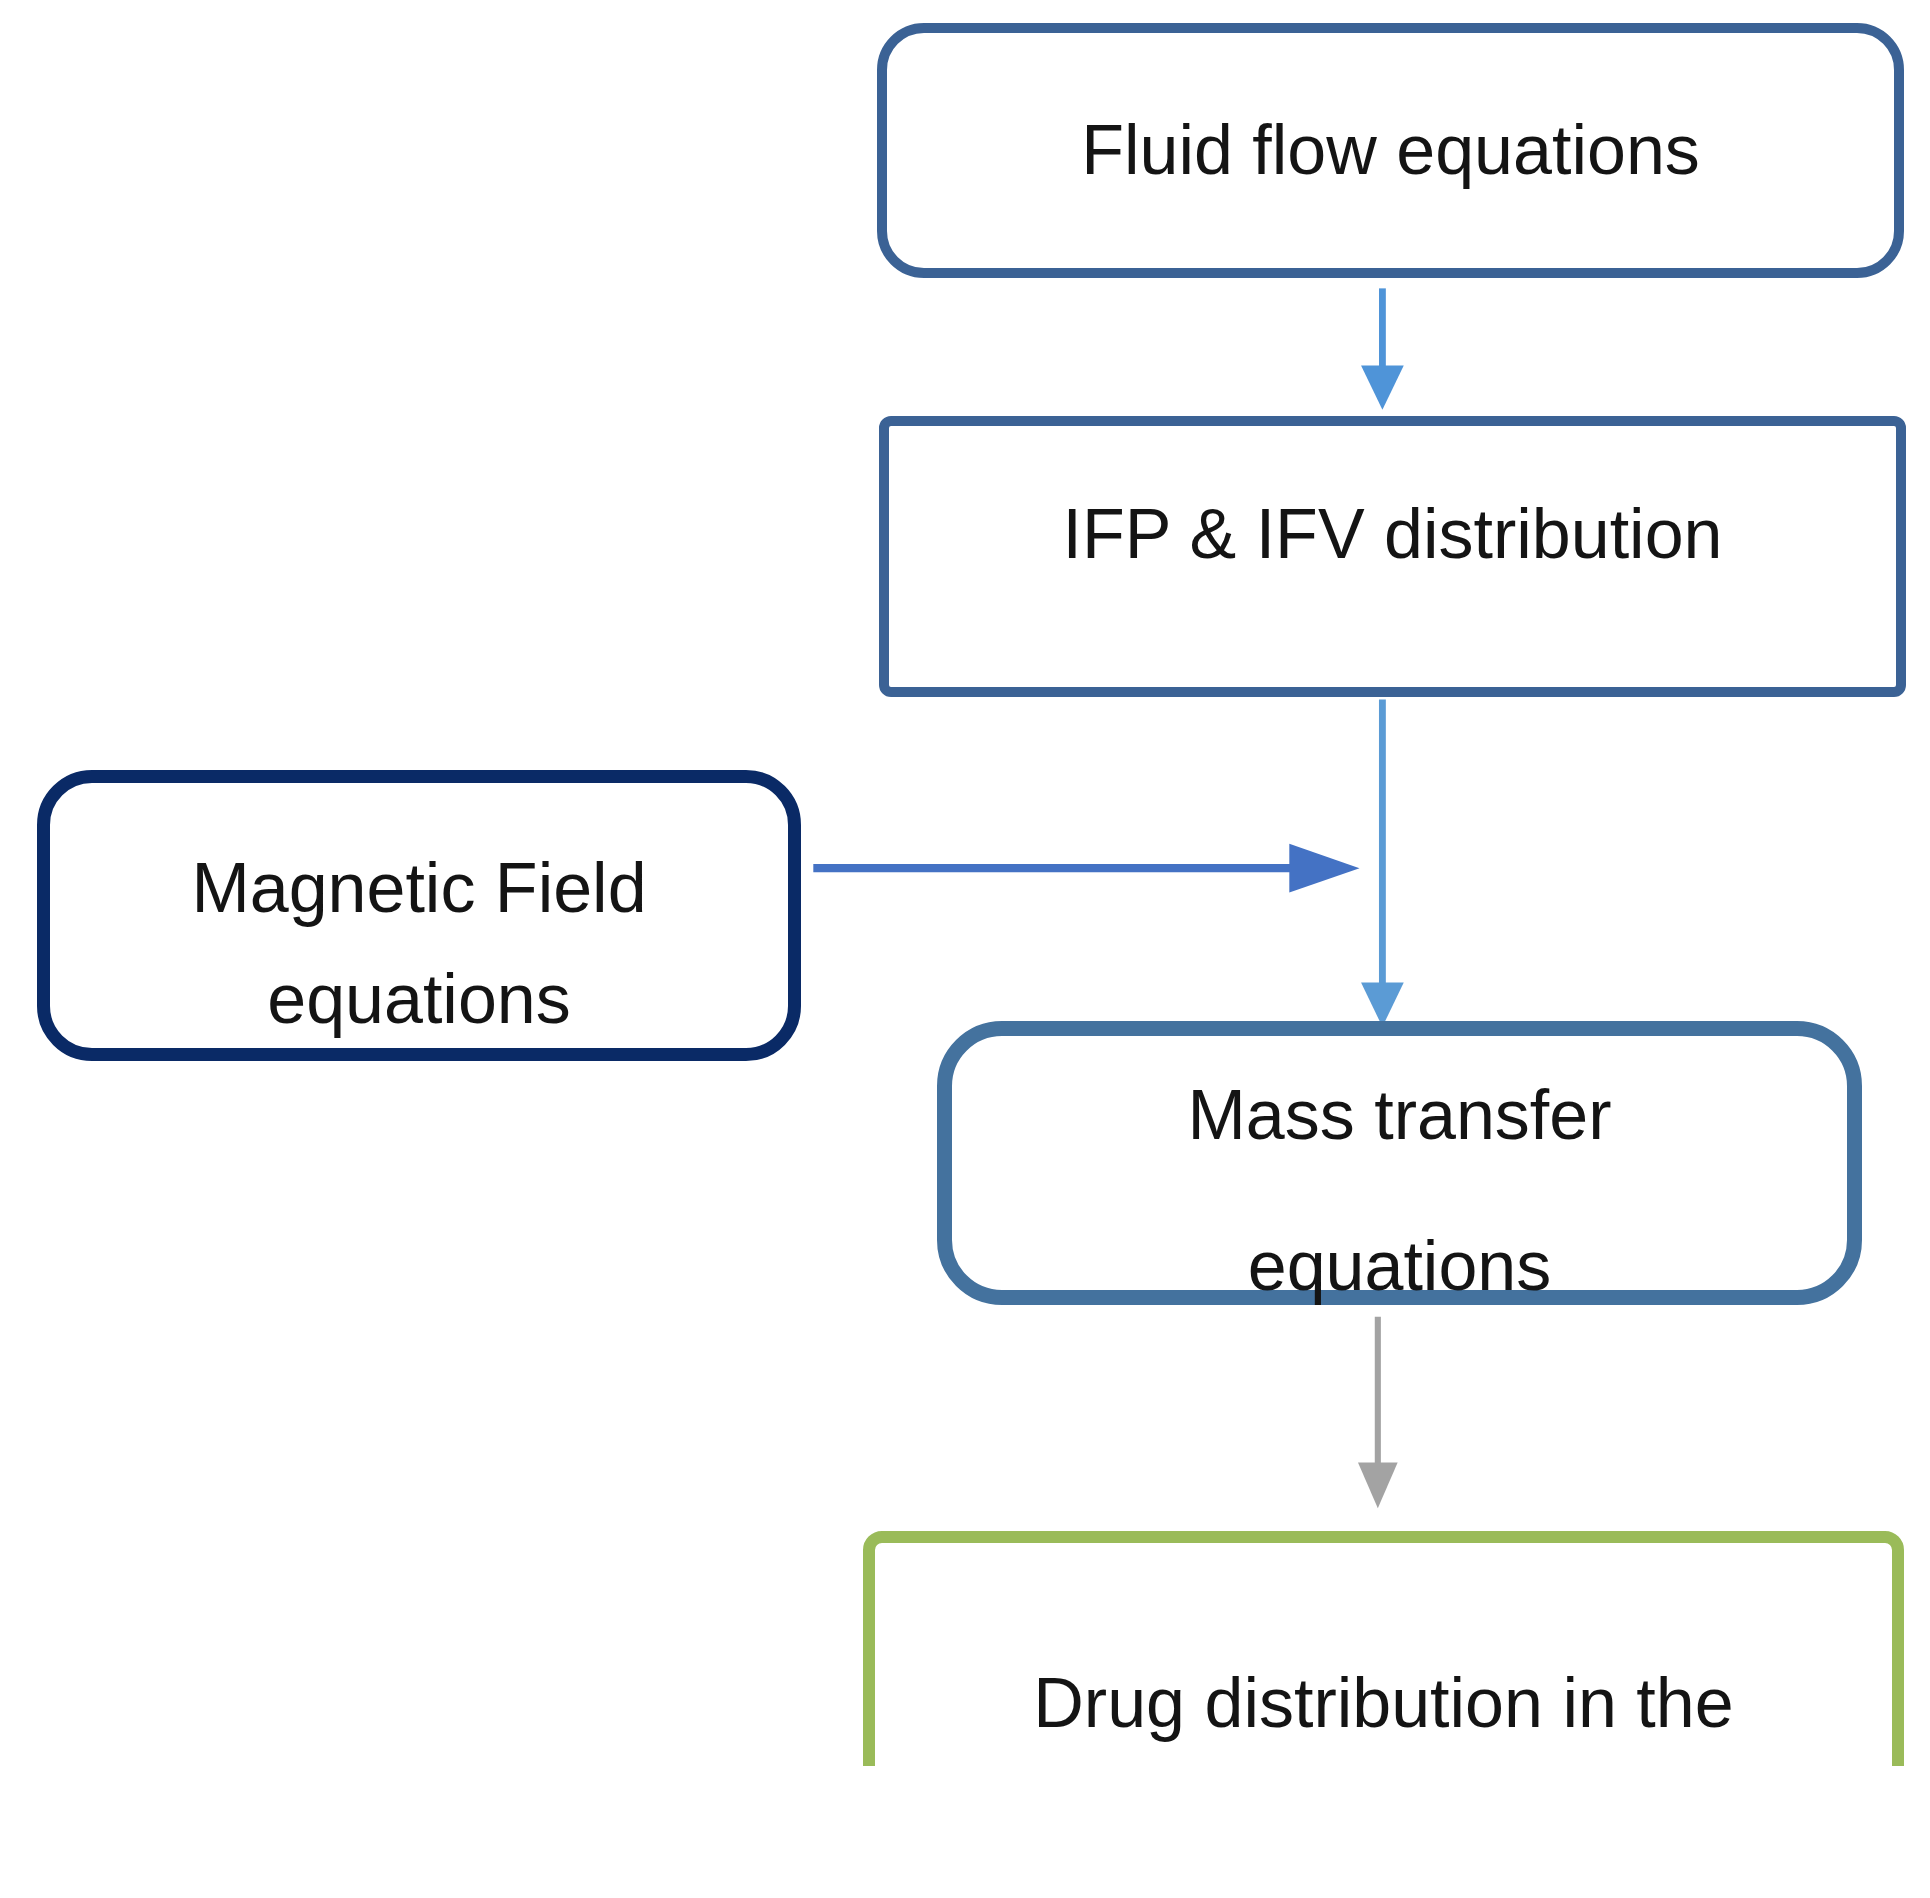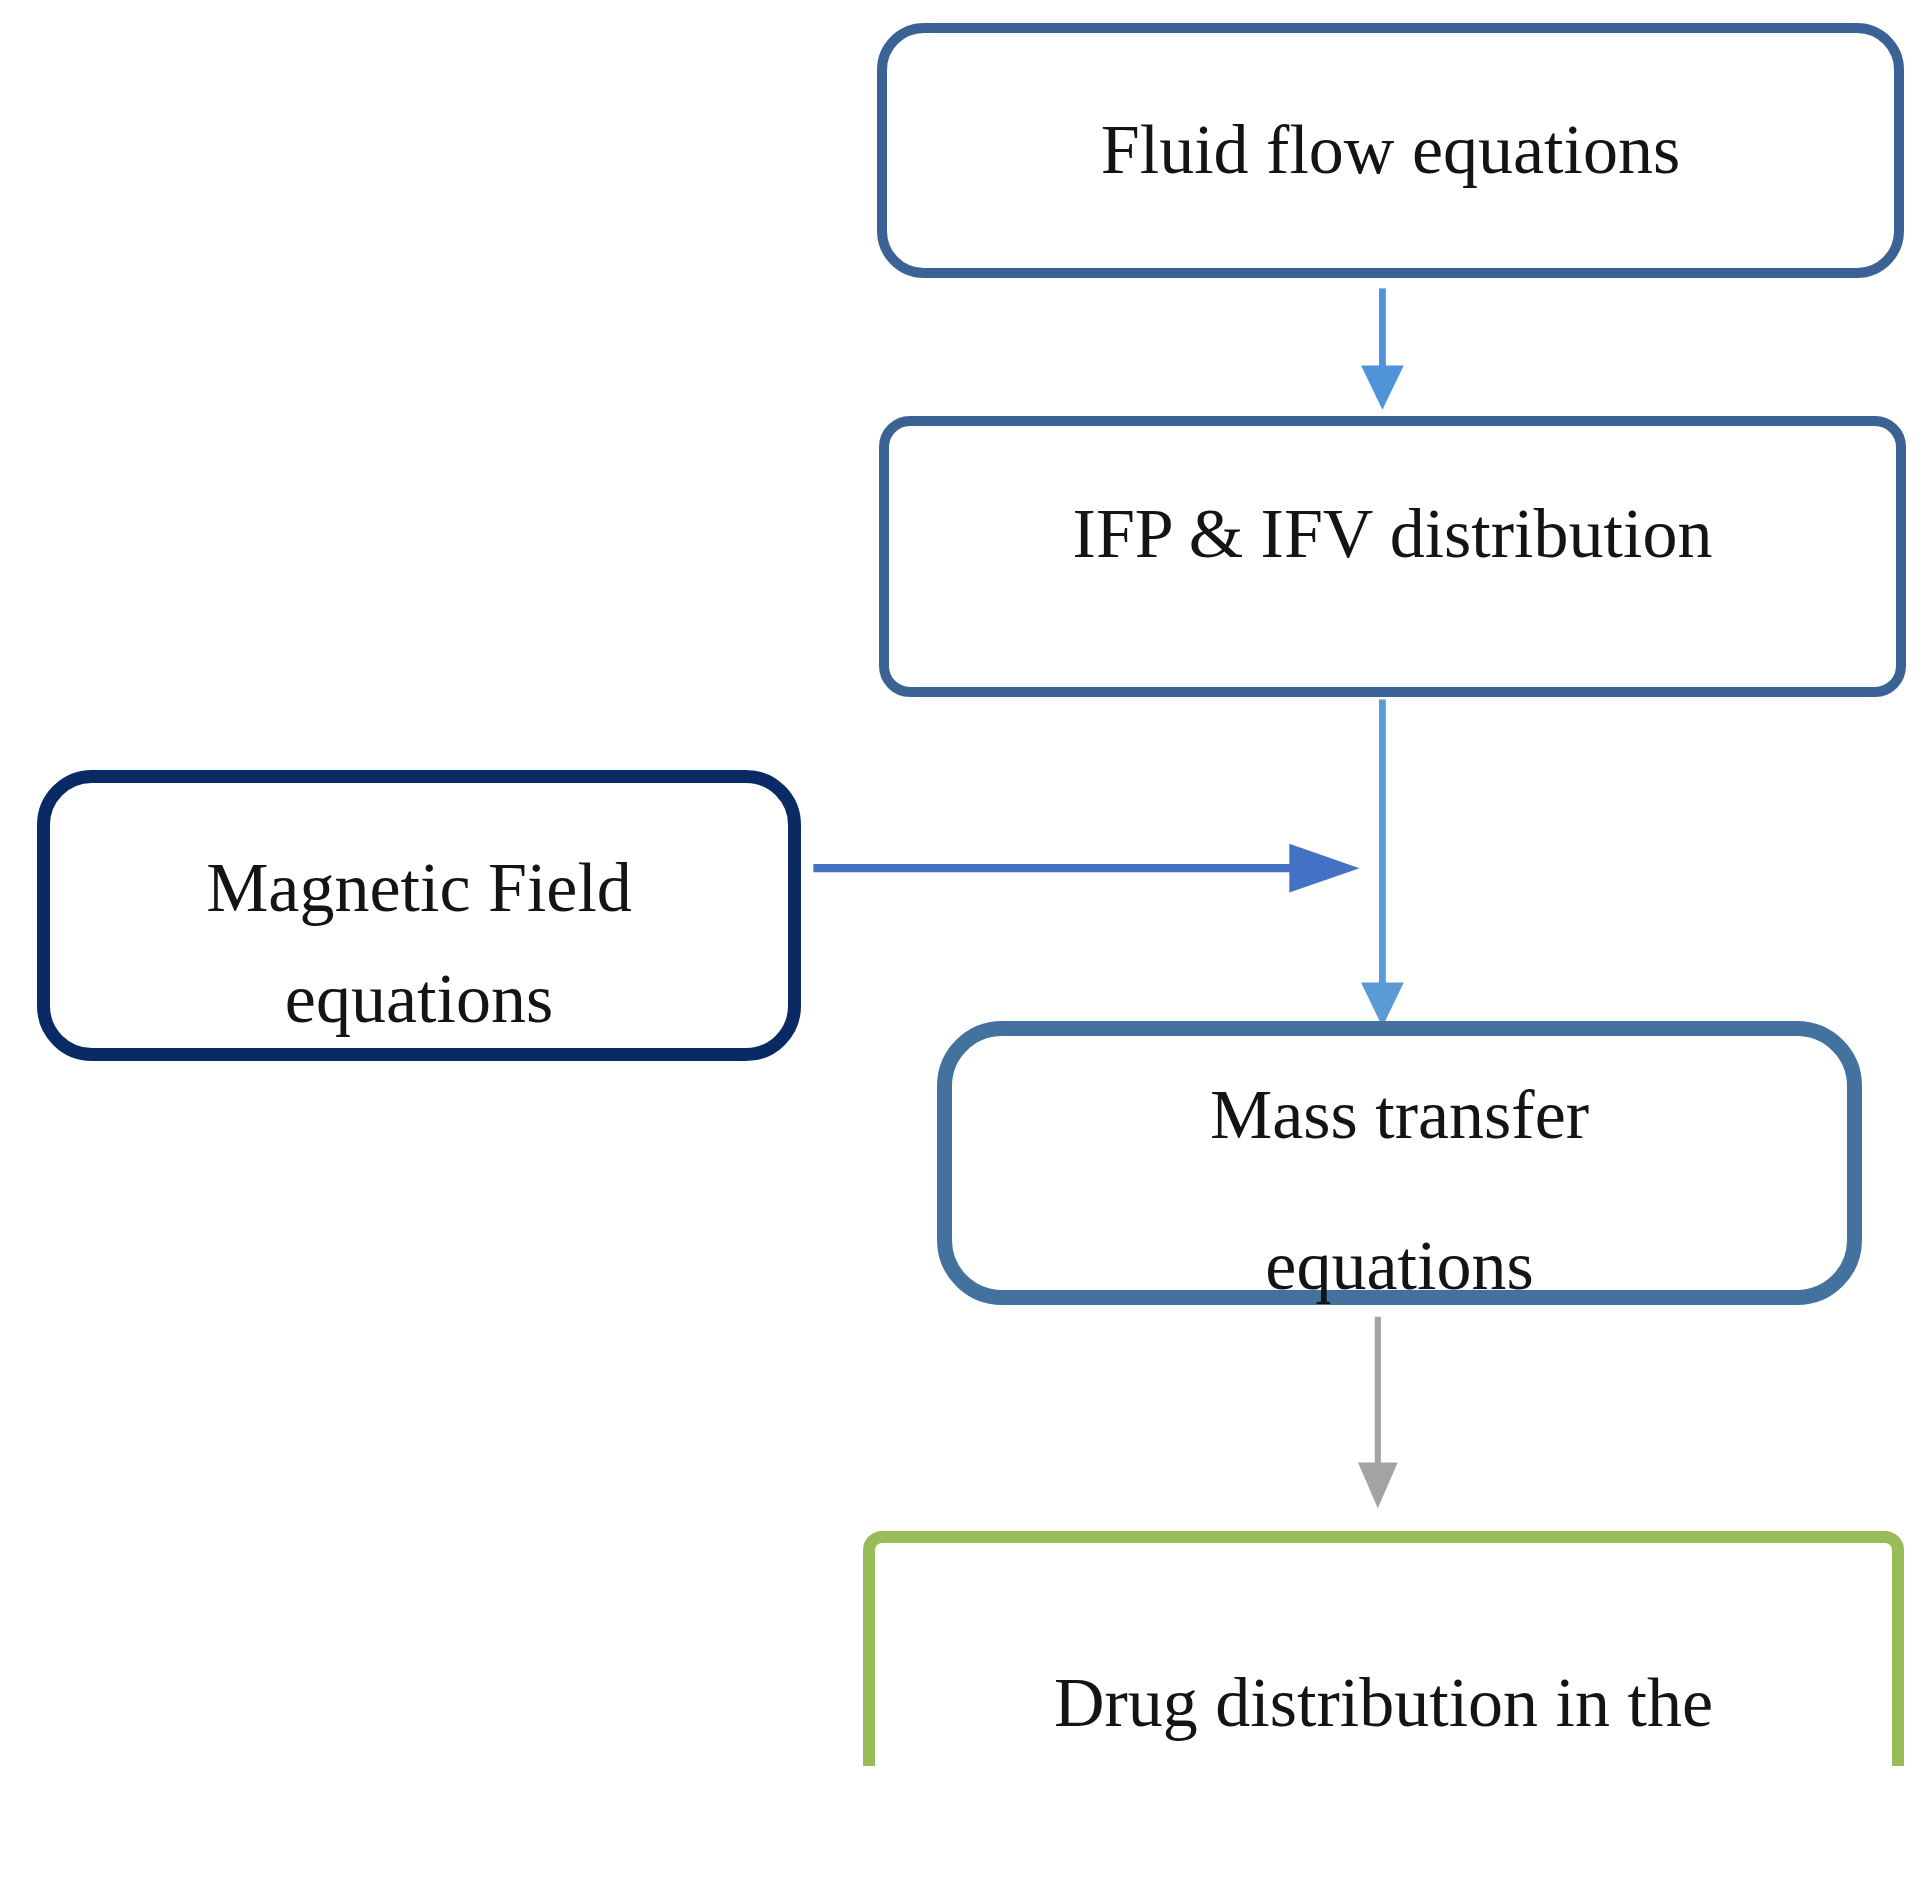--- a/index.html
+++ b/index.html
@@ -1,40 +1,40 @@
 <!DOCTYPE html>
 <html style="font-size:12.2px"><head>
 <meta charset="utf-8">
 <style>
   html,body{margin:0;padding:0;background:#ffffff;}
   .canvas{
     position:relative;
     width:1931px;
     height:1766px;
     background:#ffffff;
-    font-family:Liberation Serif, serif;
+    font-family:Liberation Sans, sans-serif;
     overflow:hidden;
   }
   .node{
     position:absolute;
     background:#ffffff;
     box-sizing:border-box;
     display:flex;
     flex-direction:column;
     align-items:center;
     justify-content:center;
     text-align:center;
     font-size:70px;
     color:#141414;
     border-style:solid;
   }
   .node .line{display:block;line-height:1.58em;white-space:nowrap;}
   
   .node-fluid   {left:877px; top:23px;   width:1027px; height:255px; border-width:10.7px; border-radius:47px;}
-  .node-ifp     {left:879px; top:416px;  width:1027px; height:281px; border-width:10.7px; border-radius:31px; padding-bottom:44px;}
+  .node-ifp     {left:879px; top:416px;  width:1027px; height:281px; border-width:10.7px; border-radius:12px; padding-bottom:44px;}
   .node-magnetic{left:37px;   top:746px;  width:764px; height:291px; border-width:13.7px; border-radius:55px; padding-top:56px;margin-top:24px;}
   .node-mass    {left:937px; top:1021px; width:925px; height:284px; border-width:15.3px; border-radius:65px; padding-top:56px;gap:40px;}
   .node-drug    {left:863px; top:1531px; width:1041px; height:345px; border-width:12.2px; border-radius:19px;}
   .arrow-layer{
     position:absolute;
     left:0; top:0;
     width:1931px;
     height:1898px;
     pointer-events:none;
   }

